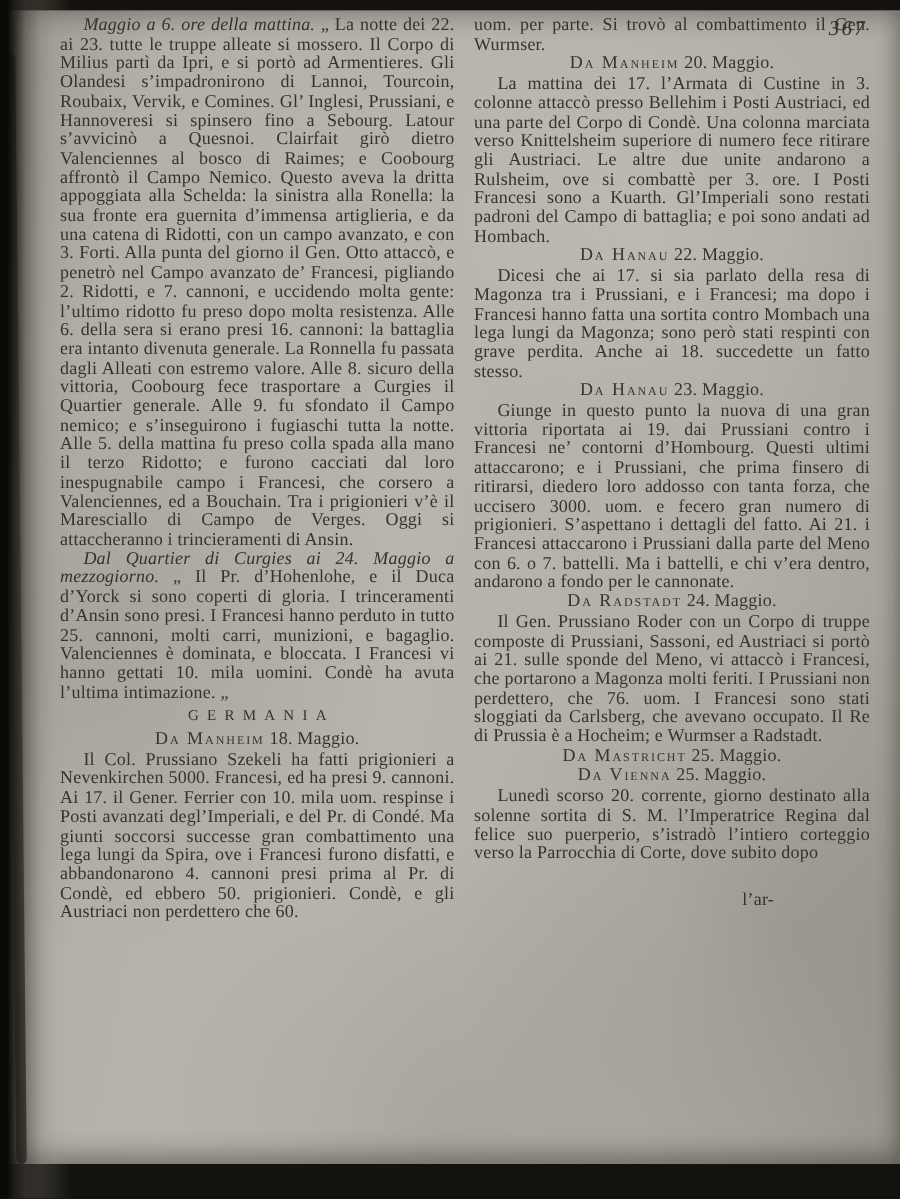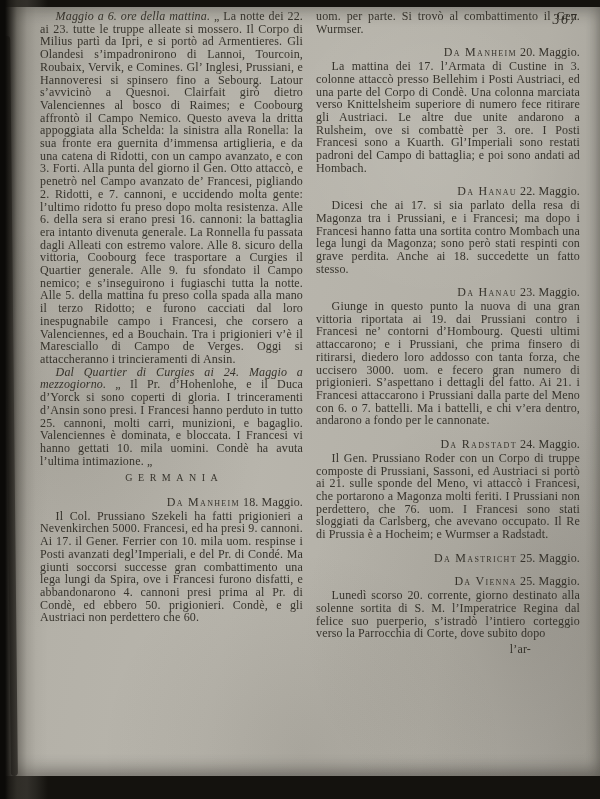--- a/index.html
+++ b/index.html
@@ -56,44 +56,44 @@
     text-align: justify;
     letter-spacing: 0.15px;
   }
   .col { width: 263px; }
   .col-right { width: 264px; }
   .para { margin: 0; text-indent: 1.3em; }
   .para.no-indent { text-indent: 0; }
   .ital { font-style: italic; margin-top: 45px; }
   .sc { font-variant: small-caps; letter-spacing: 1.3px; }
   .dateline {
-    text-align: right;
+    text-align: center;
     text-indent: 0;
-    margin: 11px 0 1px 0;
+    margin: 0 0 1px 0;
   }
   .germania {
     text-align: center;
     text-indent: 0.55em;
     letter-spacing: 0.55em;
     font-size: 10px;
     margin: 5px 0 1px 0;
   }
   .pagenum {
     position: absolute;
     top: 12px; right: 22px;
     font-style: italic;
     font-size: 14px;
     letter-spacing: 1.5px;
     color: rgba(49,46,39,0.96);
   }
   .catchword {
     text-align: right;
     text-indent: 0;
     padding-right: 46px;
-    margin: 3px;
+    margin: 18px;
   }
 </style>
 </head>
 <body>
 
 <div class="scan">
   <div class="paper"></div>
   <div class="binding-crease"></div>
   <div class="binding-shadow"></div>
 

